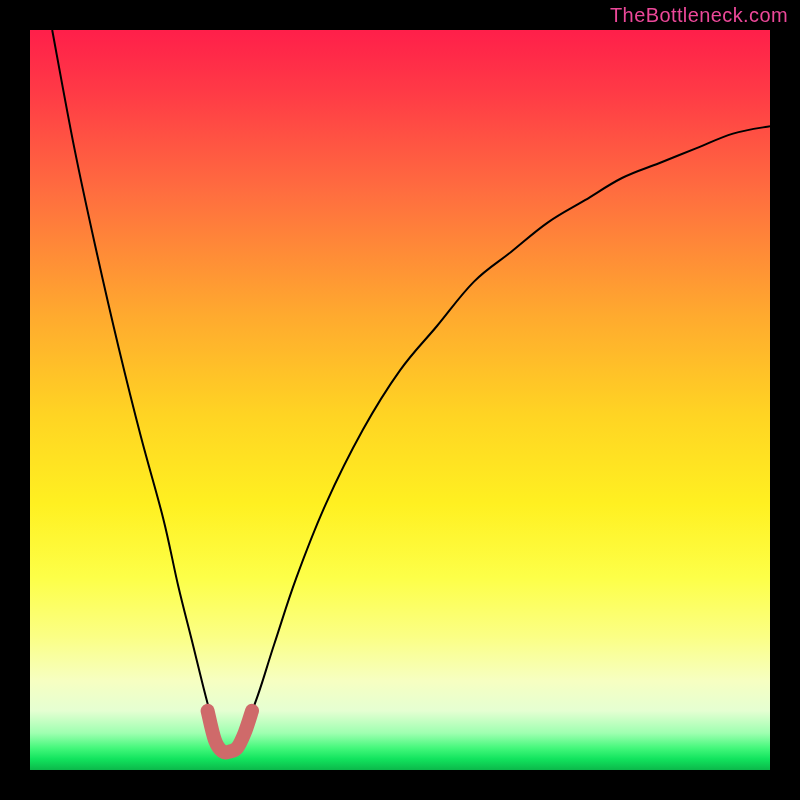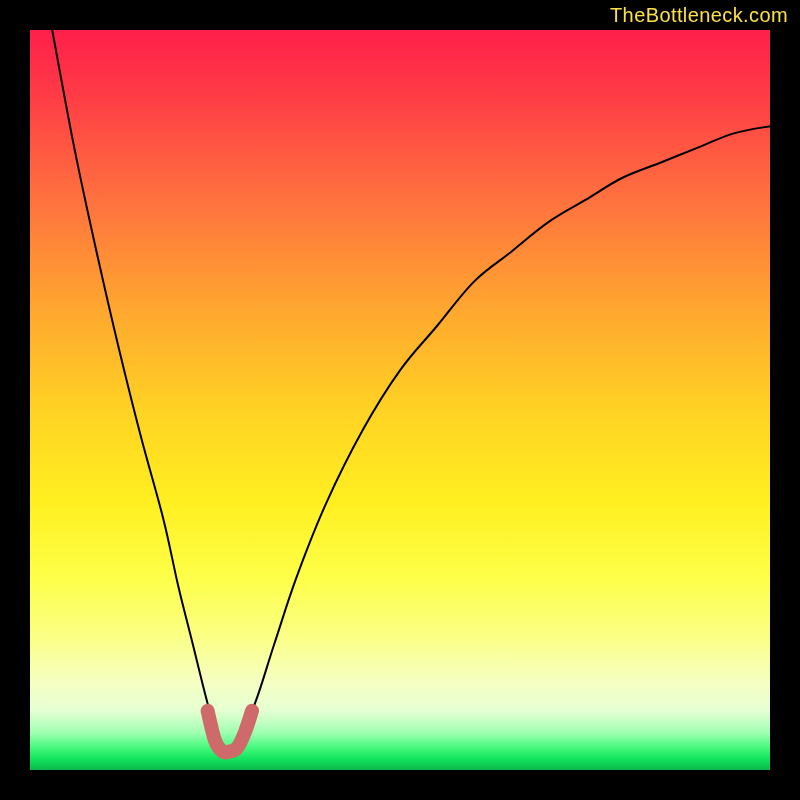--- a/index.html
+++ b/index.html
@@ -41,21 +41,21 @@
       #9fffb1 95%,
       #45f87c 97%,
       #12e45e 98.5%,
       #0bb84a 100%
     );
   }
   .watermark {
     position: absolute;
     top: 4px;
     right: 12px;
-    color: #fde047;
+    color: #ec4899;
     font-size: 20px;
     font-weight: 500;
     letter-spacing: 0.4px;
   }
   svg.curves {
     position: absolute;
     left: 0;
     top: 0;
   }
 </style>

